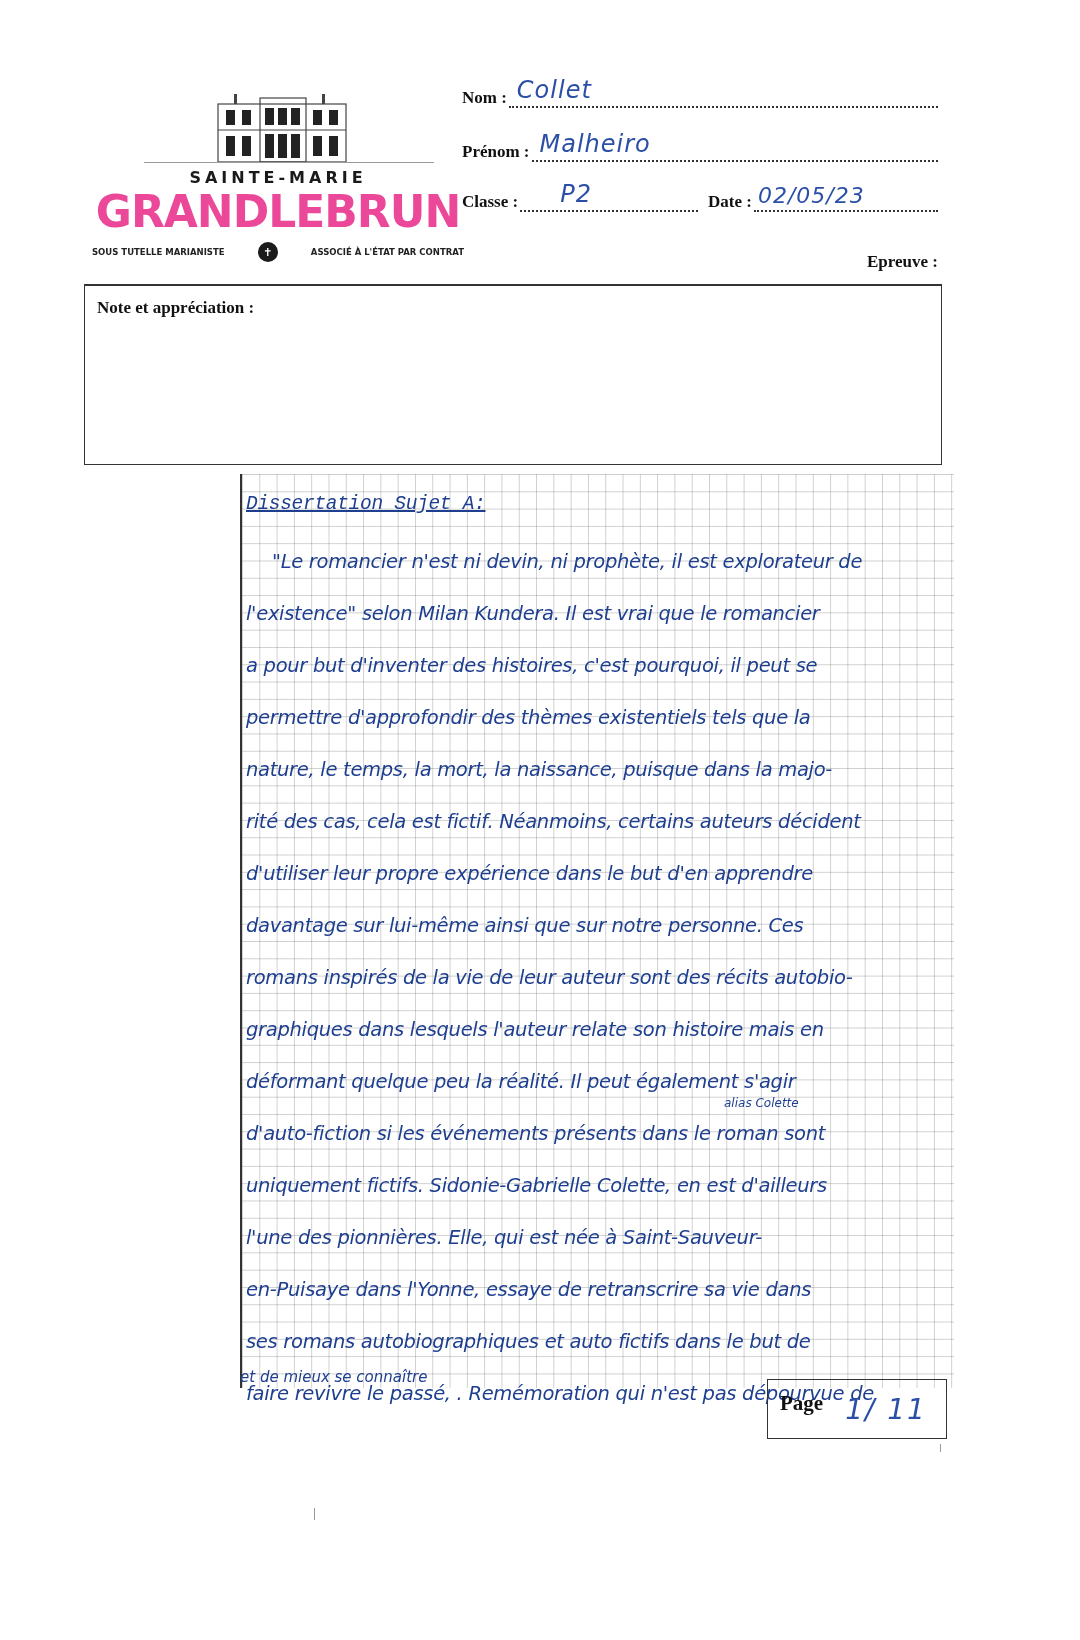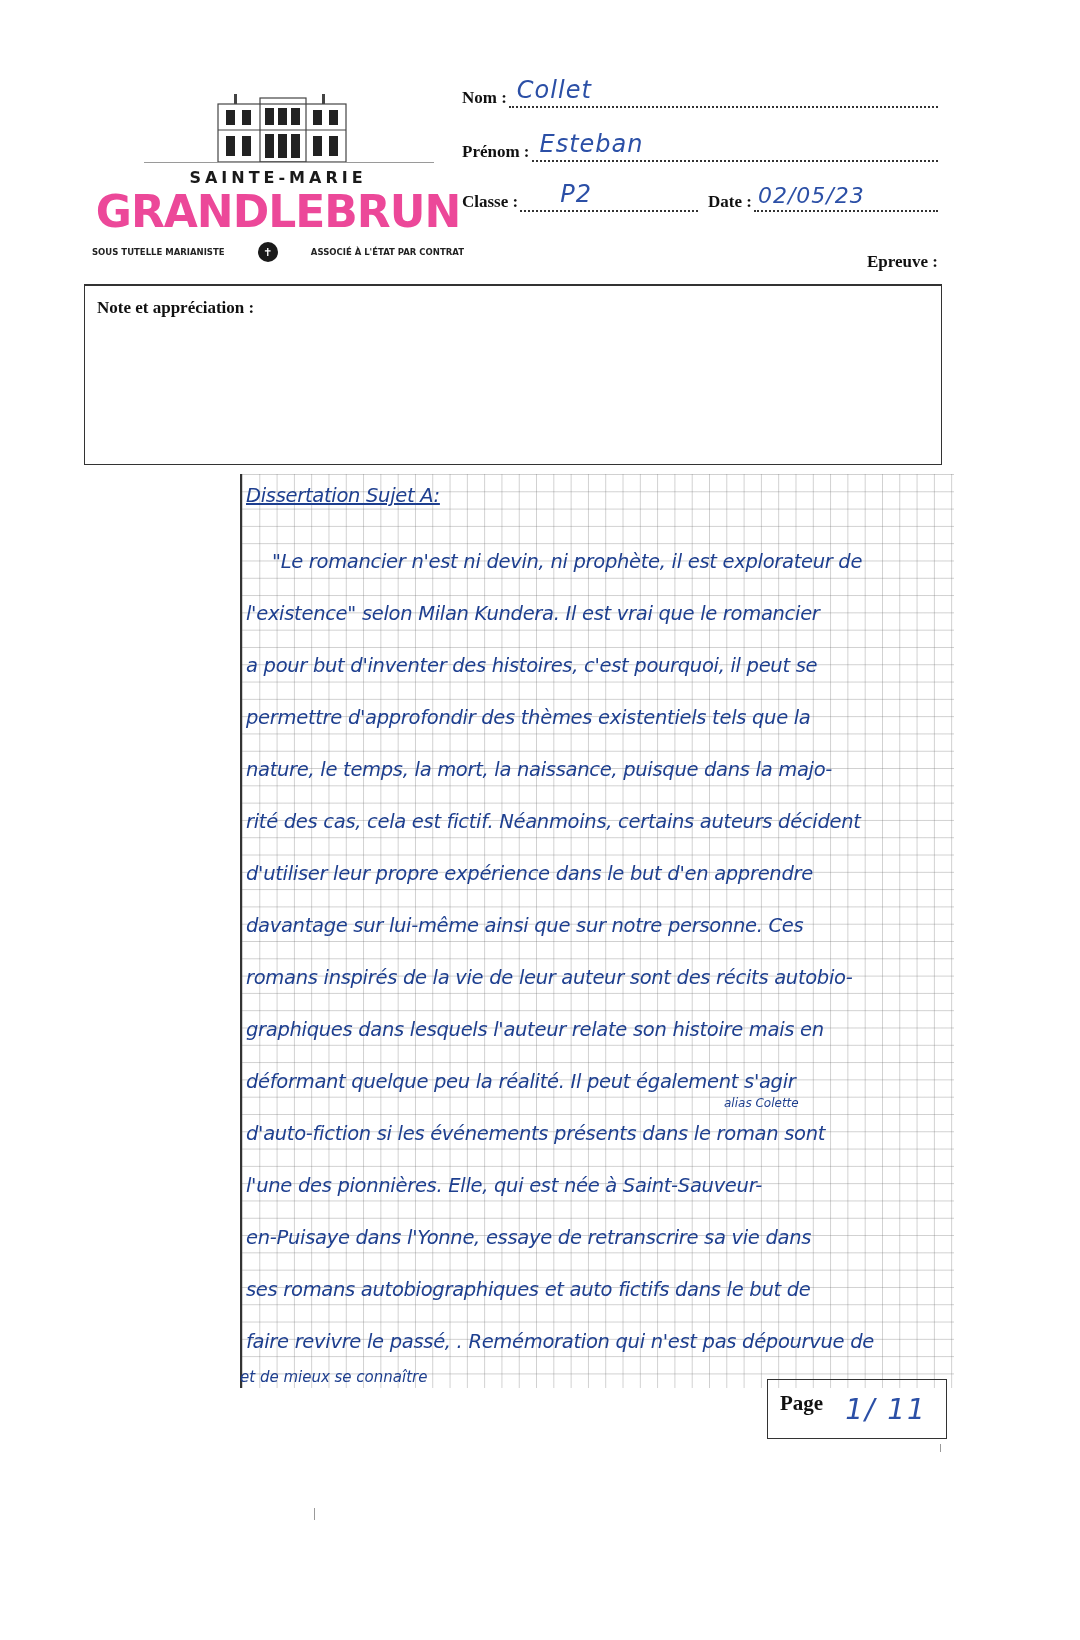--- a/index.html
+++ b/index.html
@@ -56,21 +56,21 @@
         linear-gradient(to bottom, rgba(120,120,120,0.35) 1px, transparent 1px);
       background-size: 17.3px 17.3px;
       border-left: 2px solid #333;
     }
     .lines { position: absolute; left: 246px; top: 474px; width: 710px; }
     .line {
       height: 52px; display: flex; align-items: flex-end; padding-bottom: 6px; box-sizing: border-box;
       font-family: "DejaVu Sans", sans-serif; font-size: 19.5px; color: #1e3f8f; white-space: nowrap;
       letter-spacing: -0.3px; font-style: italic;
     }
-    .line.first-line { height: 53px; padding-bottom: 20px; }
+    .line.first-line { height: 53px; padding-bottom: 12px; font-family: Liberation Mono, monospace; }
     .title-line { text-decoration: underline; text-decoration-thickness: 1.5px; }
     .indent { padding-left: 26px; }
     .annot {
       position: absolute; left: 724px; top: 1096px; font-family: "DejaVu Sans", sans-serif;
       font-style: italic; font-size: 12px; color: #1e3f8f;
     }
     .last-note {
       position: absolute; left: 240px; top: 1368px; font-family: "DejaVu Sans", sans-serif;
       font-style: italic; font-size: 15px; color: #1e3f8f;
     }
@@ -125,21 +125,21 @@
 
 <div class="field" style="left:462px; top:86px; width:476px;">
   <span class="label">Nom :</span>
   <span class="dots">
       <span class="value">Collet</span>
     </span>
 </div>
 <div class="field" style="left:462px; top:140px; width:476px;">
   <span class="label">Prénom :</span>
   <span class="dots">
-      <span class="value">Esteban</span>
+      <span class="value">Malheiro</span>
     </span>
 </div>
 <div class="field" style="left:462px; top:190px; width:236px;">
   <span class="label">Classe :</span>
   <span class="dots">
       <span class="value" style="left:40px">P2</span>
     </span>
 </div>
 <div class="field" style="left:708px; top:190px; width:230px;">
   <span class="label">Date :</span>
@@ -163,20 +163,21 @@
   <div class="line">a pour but d'inventer des histoires, c'est pourquoi, il peut se</div>
   <div class="line">permettre d'approfondir des thèmes existentiels tels que la</div>
   <div class="line">nature, le temps, la mort, la naissance, puisque dans la majo-</div>
   <div class="line">rité des cas, cela est fictif. Néanmoins, certains auteurs décident</div>
   <div class="line">d'utiliser leur propre expérience dans le but d'en apprendre</div>
   <div class="line">davantage sur lui-même ainsi que sur notre personne. Ces</div>
   <div class="line">romans inspirés de la vie de leur auteur sont des récits autobio-</div>
   <div class="line">graphiques dans lesquels l'auteur relate son histoire mais en</div>
   <div class="line">déformant quelque peu la réalité. Il peut également s'agir</div>
   <div class="line">d'auto-fiction si les événements présents dans le roman sont</div>
+  <div class="line">uniquement fictifs. Sidonie-Gabrielle Colette, en est d'ailleurs</div>
   <div class="line">l'une des pionnières. Elle, qui est née à Saint-Sauveur-</div>
   <div class="line">en-Puisaye dans l'Yonne, essaye de retranscrire sa vie dans</div>
   <div class="line">ses romans autobiographiques et auto fictifs dans le but de</div>
   <div class="line">faire revivre le passé, . Remémoration qui n'est pas dépourvue de</div>
 </div>
 <div class="annot">alias Colette</div>
 <div class="last-note">et de mieux se connaître</div>
 
 <div class="page-box">
   <span class="page-label">Page</span>

